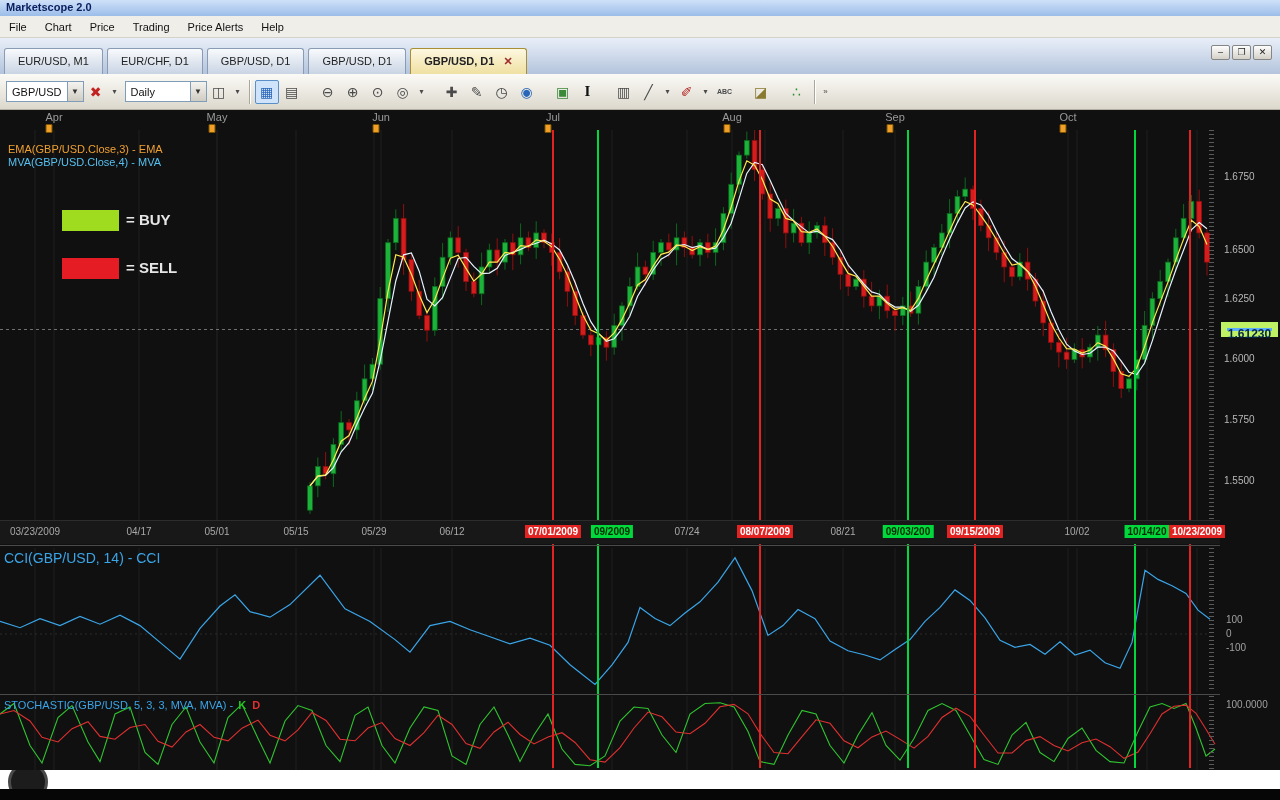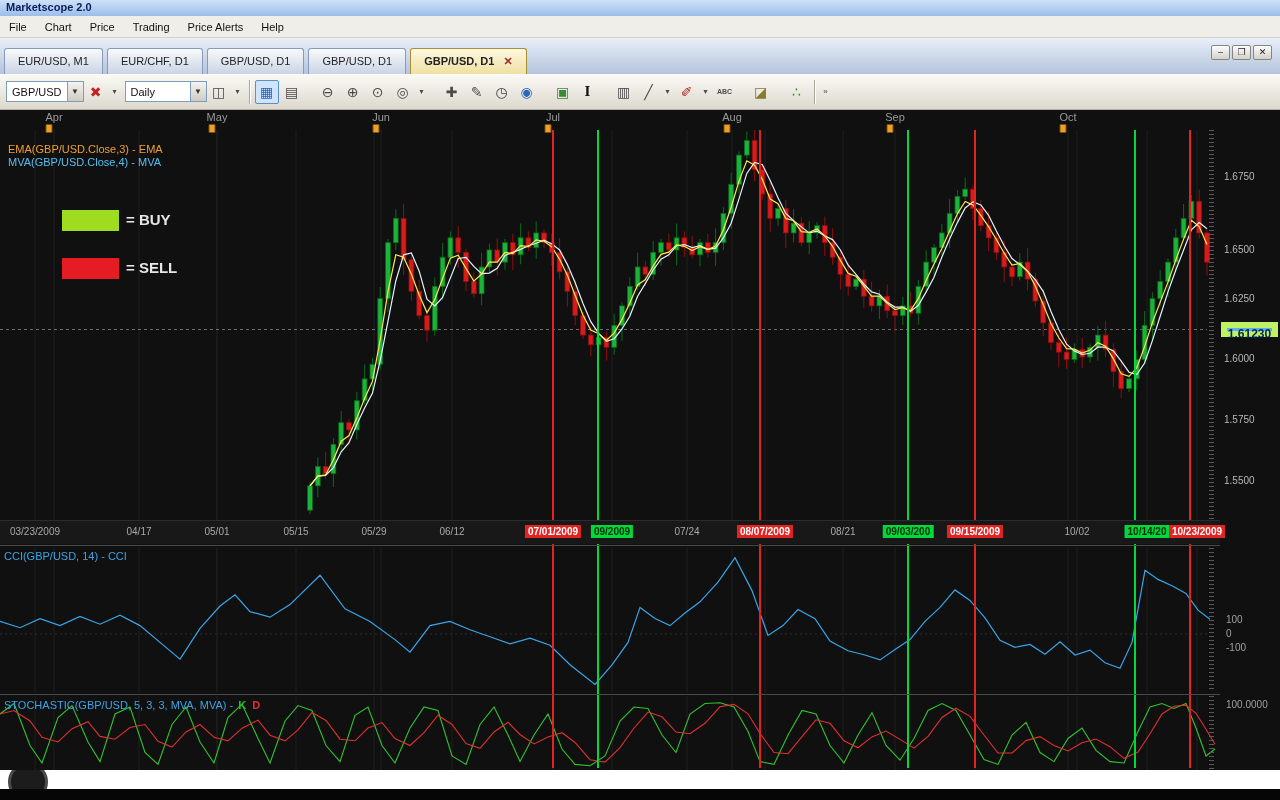--- a/index.html
+++ b/index.html
@@ -76,21 +76,21 @@
   .legend-mva { position:absolute; left:8px; top:46px; font-size:11px; color:#55c0f0; z-index:4; }
   .swatch { position:absolute; left:62px; width:57px; height:21px; z-index:4; }
   .swatch-text { position:absolute; left:126px; font-size:15px; font-weight:bold; color:#e6e6e6; z-index:4; }
   .price-label { position:absolute; left:1224px; font-size:10px; color:#b8b8b8; z-index:4; }
   .price-badge {
     position:absolute; left:1221px; width:57px; height:15px; z-index:5;
     background:#5aacfc; border:6px solid #bef264; color:#03264d;
     font-size:12px; font-weight:bold; text-align:center; line-height:13px;
   }
   .pane-sep { position:absolute; left:0; width:1220px; height:1px; background:#4a4a4a; z-index:3; }
-  .cci-label { position:absolute; left:4px; top:440px; font-size:11px; color:#3aa5e8; z-index:4; }
+  .cci-label { position:absolute; left:4px; top:440px; font-size:14px; color:#3aa5e8; z-index:4; }
   .stoch-label { position:absolute; left:4px; top:589px; font-size:11px; color:#3aa5e8; z-index:4; }
   .stoch-label .k { color:#22c422; margin-left:5px; font-weight:bold; }
   .stoch-label .d { color:#e03030; margin-left:6px; font-weight:bold; }
   .axis-num { position:absolute; left:1226px; font-size:10px; color:#a0a0a0; z-index:4; }
   .ruler { position:absolute; left:1209px; width:5px; z-index:2;
            background:repeating-linear-gradient(to bottom,#5a5a5a 0 1px,transparent 1px 4px); }
   .bottom-strip { position:absolute; top:770px; left:0; width:1280px; height:30px; background:#fff; overflow:hidden; }
   .dial { position:absolute; left:8px; top:-8px; width:40px; height:40px; border-radius:50%;
           background:#1c1c1c; border:3px solid #4a4a4a; }
   .bottom-black { position:absolute; top:789px; left:0; width:1280px; height:11px; background:#060606; }

